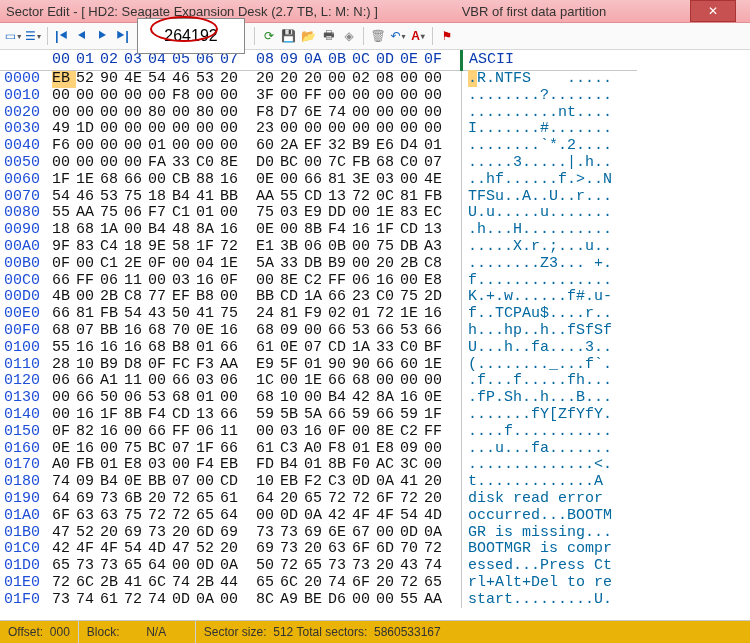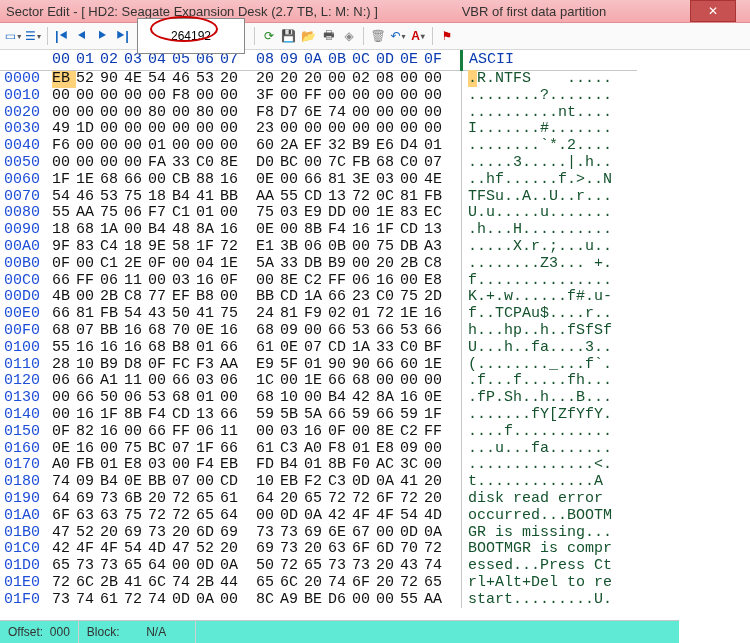--- a/index.html
+++ b/index.html
@@ -7,35 +7,35 @@
   .titlebar .title{flex:1;white-space:nowrap;}
   .titlebar .subtitle{flex:1;text-align:center;white-space:nowrap;}
   .titlebar .btns{display:flex;align-items:flex-start;}
   .titlebar .btn{width:44px;height:20px;display:flex;align-items:center;justify-content:center;font-family:Arial;font-size:12px;color:#fff;}
   .titlebar .close{background:#c75050;border:1px solid #a33;}
   .toolbar{height:26px;display:flex;align-items:center;padding:0 4px;gap:2px;border-bottom:1px solid #d8d8d8;background:#fafafa;}
   .tb-ico{width:16px;height:16px;display:inline-flex;align-items:center;justify-content:center;font-size:12px;color:#1565c0;border:1px solid transparent;}
   .tb-ico.drop::after{content:"▾";font-size:8px;color:#555;margin-left:1px;}
   .tb-sep{width:1px;height:18px;background:#ccc;margin:0 3px;}
   .tb-arrow{color:#1565c0;font-size:13px;font-weight:bold;}
-  .sector-box{min-width:90px;height:18px;border:1px solid #888;background:#fff;text-align:center;line-height:18px;font-size:12px;padding:8px 8px;margin:0 4px;position:relative;}
+  .sector-box{min-width:90px;height:18px;border:1px solid #888;background:#fff;text-align:center;line-height:18px;font-size:16px;padding:8px 8px;margin:0 4px;position:relative;}
   .sector-ring{position:absolute;left:12px;top:-3px;width:64px;height:22px;border:2px solid #c00;border-radius:50%;}
   .hex-wrap{height:558px;overflow:hidden;}
   table.hex{border-collapse:collapse;font-family:"Courier New",monospace;font-size:15px;line-height:16.8px;}
   table.hex th,table.hex td{padding:0;font-weight:normal;text-align:left;}
   table.hex thead th{color:#0a3ab0;border-bottom:1px solid #c7c7c7;height:20px;}
   .col-off{width:48px;padding-left:4px !important;color:#0a3ab0;}
   .col-gap{width:12px;}
   .col-byte{width:24px;}
   .col-asc{width:168px;border-left:3px solid #15803d;padding-left:6px !important;white-space:pre;}
   td.off{color:#1d4ed8;padding-left:4px !important;}
   td.byte{color:#111;}
-  td.asc{color:#14532d;border-left:1px solid #c7c7c7;padding-left:6px !important;white-space:pre;}
+  td.asc{color:#0369a1;border-left:1px solid #c7c7c7;padding-left:6px !important;white-space:pre;}
   .hl{background:#ffd27a;}
-  .statusbar{position:absolute;left:0;bottom:0;width:679px;height:22px;border-top:1px solid #c7c7c7;background:#5eead4;display:flex;align-items:center;font-size:12px;color:#333;}
+  .statusbar{position:absolute;left:0;bottom:0;width:750px;height:22px;border-top:1px solid #c7c7c7;background:#eab308;display:flex;align-items:center;font-size:12px;color:#333;}
   .statusbar .cell{padding:0 8px;border-right:1px solid #d0d0d0;height:100%;display:flex;align-items:center;}
 </style>
 </head>
 <body>
 
 <div class="titlebar">
   <span class="title">Sector Edit - [ HD2: Seagate Expansion Desk (2.7 TB, L: M: N:) ]</span>
   <span class="subtitle">VBR of first data partition</span>
   <div class="btns">
     <div class="btn close">✕</div>
@@ -805,13 +805,19 @@
 
 <div class="statusbar">
   <div class="cell">
     <span>Offset:</span>&nbsp;&nbsp;
     <span>000</span>
   </div>
   <div class="cell" style="min-width:100px">
     <span>Block:</span>&nbsp;&nbsp;&nbsp;&nbsp;&nbsp;&nbsp;&nbsp;&nbsp;
     <span>N/A</span>
   </div>
+  <div class="cell" style="flex:1;border-right:none">
+    <span>Sector size:</span>&nbsp;&nbsp;
+    <span>512</span>&nbsp;
+    <span>Total sectors:</span>&nbsp;&nbsp;
+    <span>5860533167</span>
+  </div>
 </div>
 
 </body></html>

